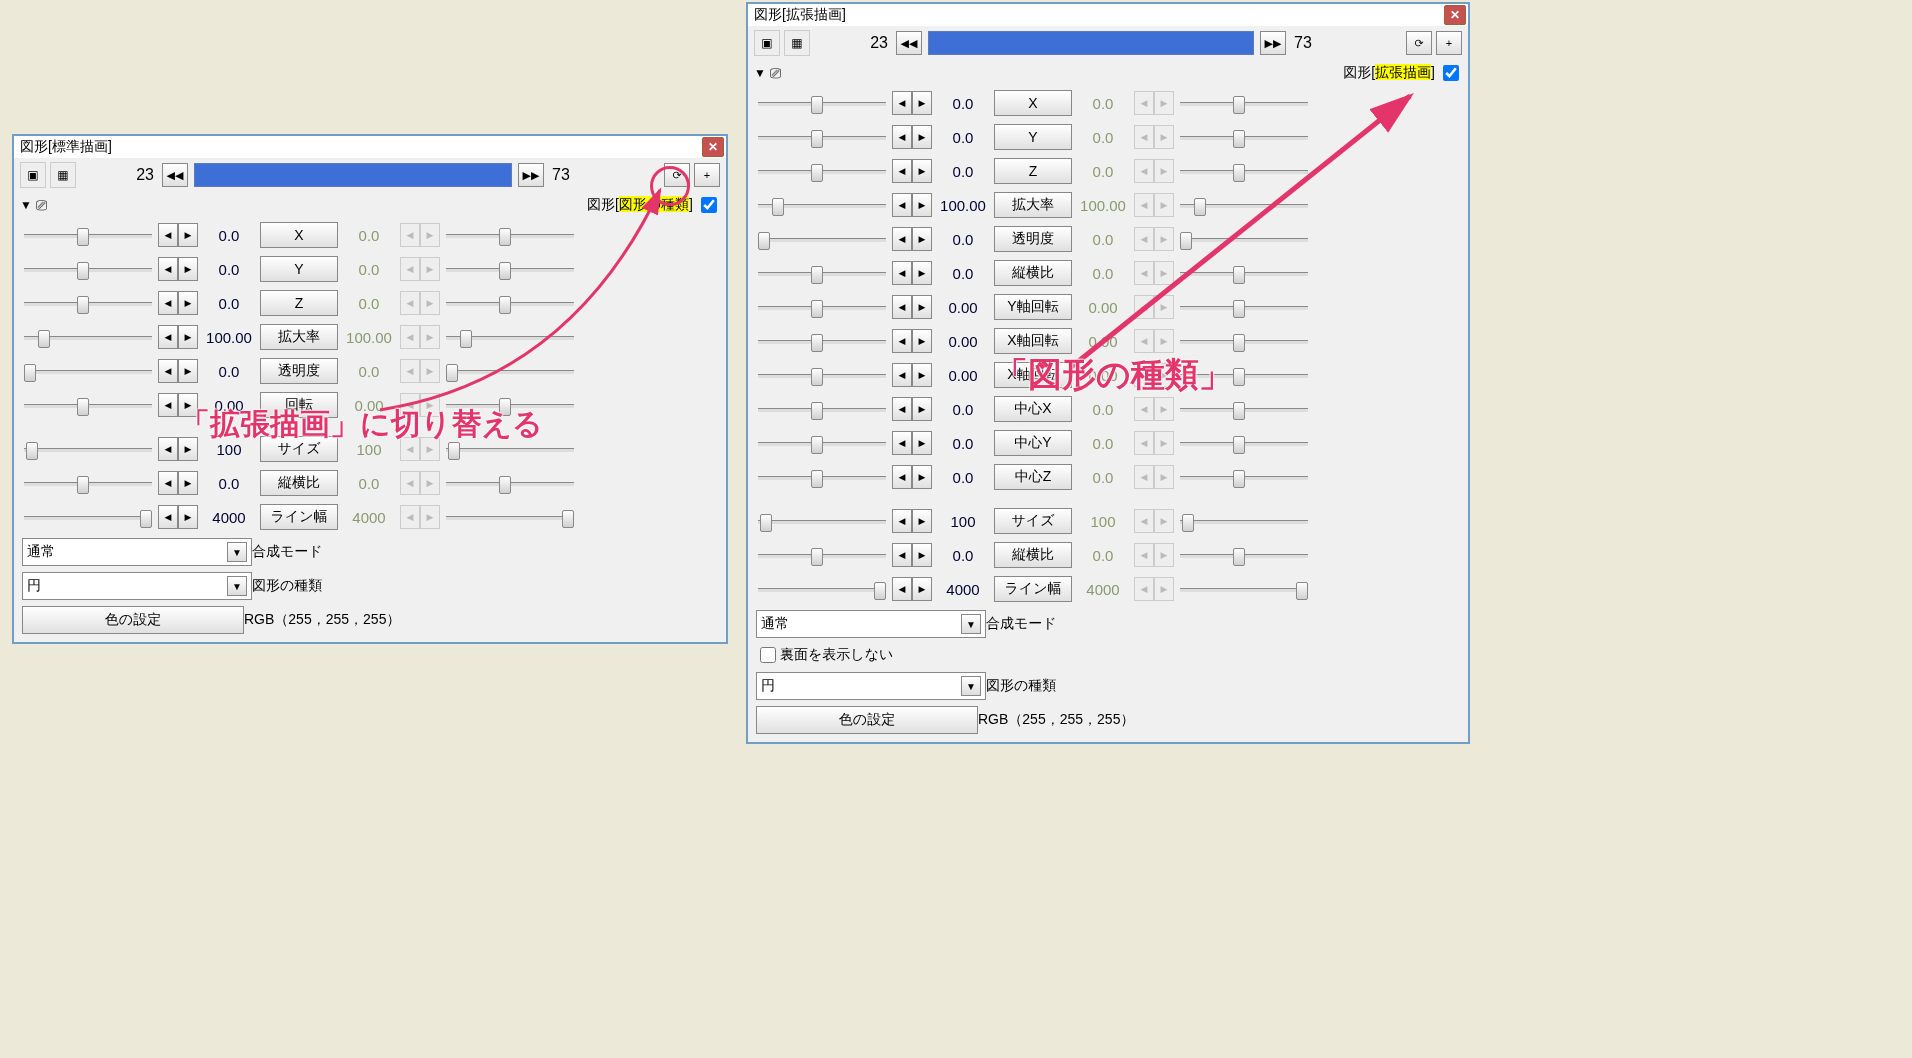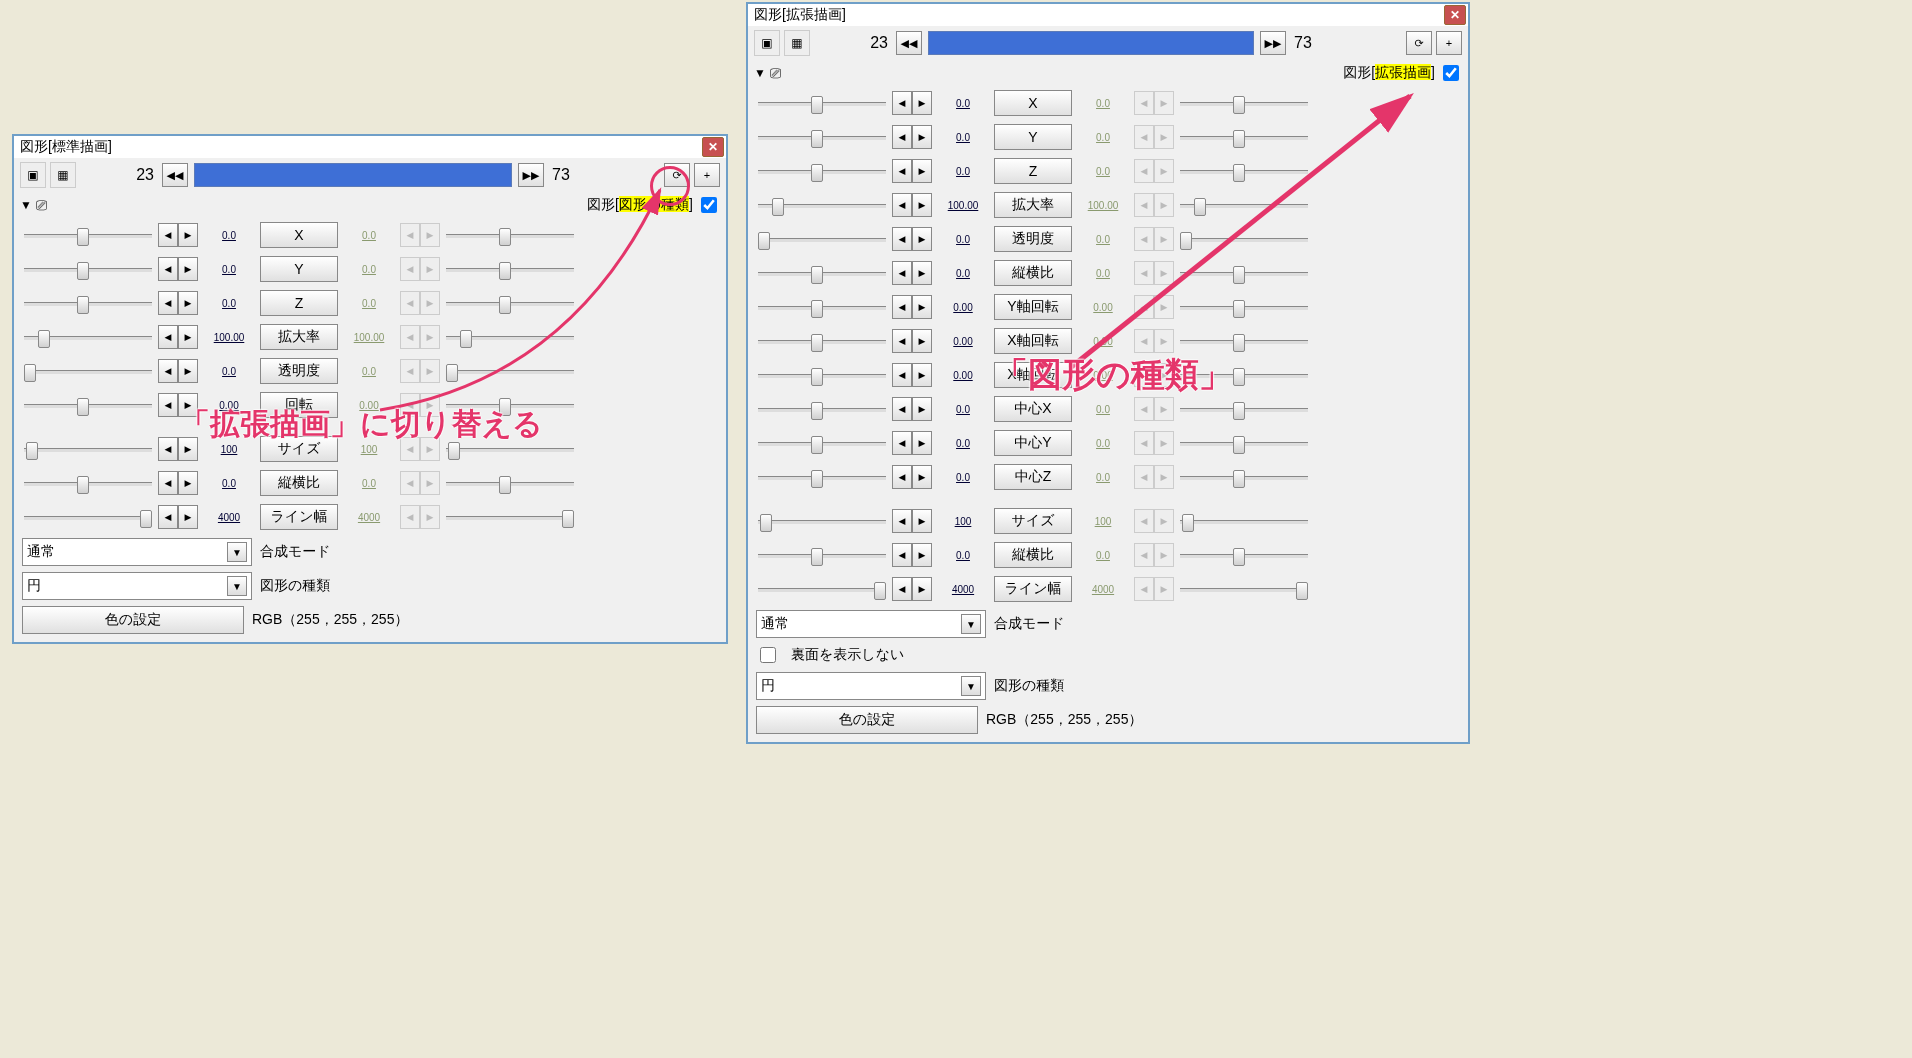--- a/index.html
+++ b/index.html
@@ -19,31 +19,31 @@
 .type-label .hl{background:#ff0}
 .chk{width:16px;height:16px}
 .params{padding:0 6px}
 .prow{display:flex;align-items:center;height:34px;gap:2px}
 .mini-slider{position:relative;width:128px;height:20px;margin:0 4px}
 .track{position:absolute;top:9px;left:0;right:0;height:3px;background:#ddd;border-top:1px solid #888}
 .thumb{position:absolute;top:3px;width:10px;height:16px;background:linear-gradient(#fff,#d0d0d0);border:1px solid #888;border-radius:2px}
 .step-btns{display:flex}
 .step-btn{width:18px;height:22px;background:linear-gradient(#fff,#e0e0e0);border:1px solid #888;display:flex;align-items:center;justify-content:center;font-size:9px;cursor:pointer}
 .step-btn.dis{color:#bbb;border-color:#ccc;background:#eee}
-.val{width:58px;text-align:center;text-decoration:underline;font-size:10px}
+.val{width:58px;text-align:center;font-size:15px}
 .val.left{color:#003;font-weight:500}
 .val.right{color:#8a9a6f}
 .param-btn{width:76px;height:24px;background:linear-gradient(#fff,#e0e0e0);border:1px solid #888;display:flex;align-items:center;justify-content:center;font-size:14px;cursor:pointer}
 .gap{height:10px}
 .bottom{padding:4px 8px 8px;display:flex;flex-direction:column;gap:6px}
-.brow{display:flex;align-items:center;gap:8px}
+.brow{display:flex;align-items:center;}
 .combo{display:flex;align-items:center;width:220px;height:26px;background:#fff;border:1px solid #888;padding:0 4px;justify-content:space-between;cursor:pointer}
 .combo-arrow{font-size:10px;background:linear-gradient(#fff,#ddd);border:1px solid #888;width:18px;height:18px;display:flex;align-items:center;justify-content:center}
 .wide-btn{width:220px;height:26px;background:linear-gradient(#fff,#e0e0e0);border:1px solid #888;display:flex;align-items:center;justify-content:center;cursor:pointer}
-.chk-label{display:flex;align-items:center;gap:12px}
+.chk-label{display:flex;align-items:center;gap:1px}
 
 .circle-annot{position:absolute;border:3px solid #e4356a;border-radius:50%;pointer-events:none}
 .arrow-annot{position:absolute;pointer-events:none}
 .text-annot{position:absolute;color:#e4356a;font-size:30px;font-weight:600;text-shadow:0 0 2px #fff,0 0 2px #fff,0 0 2px #fff,0 0 2px #fff;pointer-events:none;white-space:nowrap}
 </style>
 </head>
 <body>
 
 <div class="window" id="winL" style="left:12px;top:134px;width:712px">
   <div class="titlebar">

